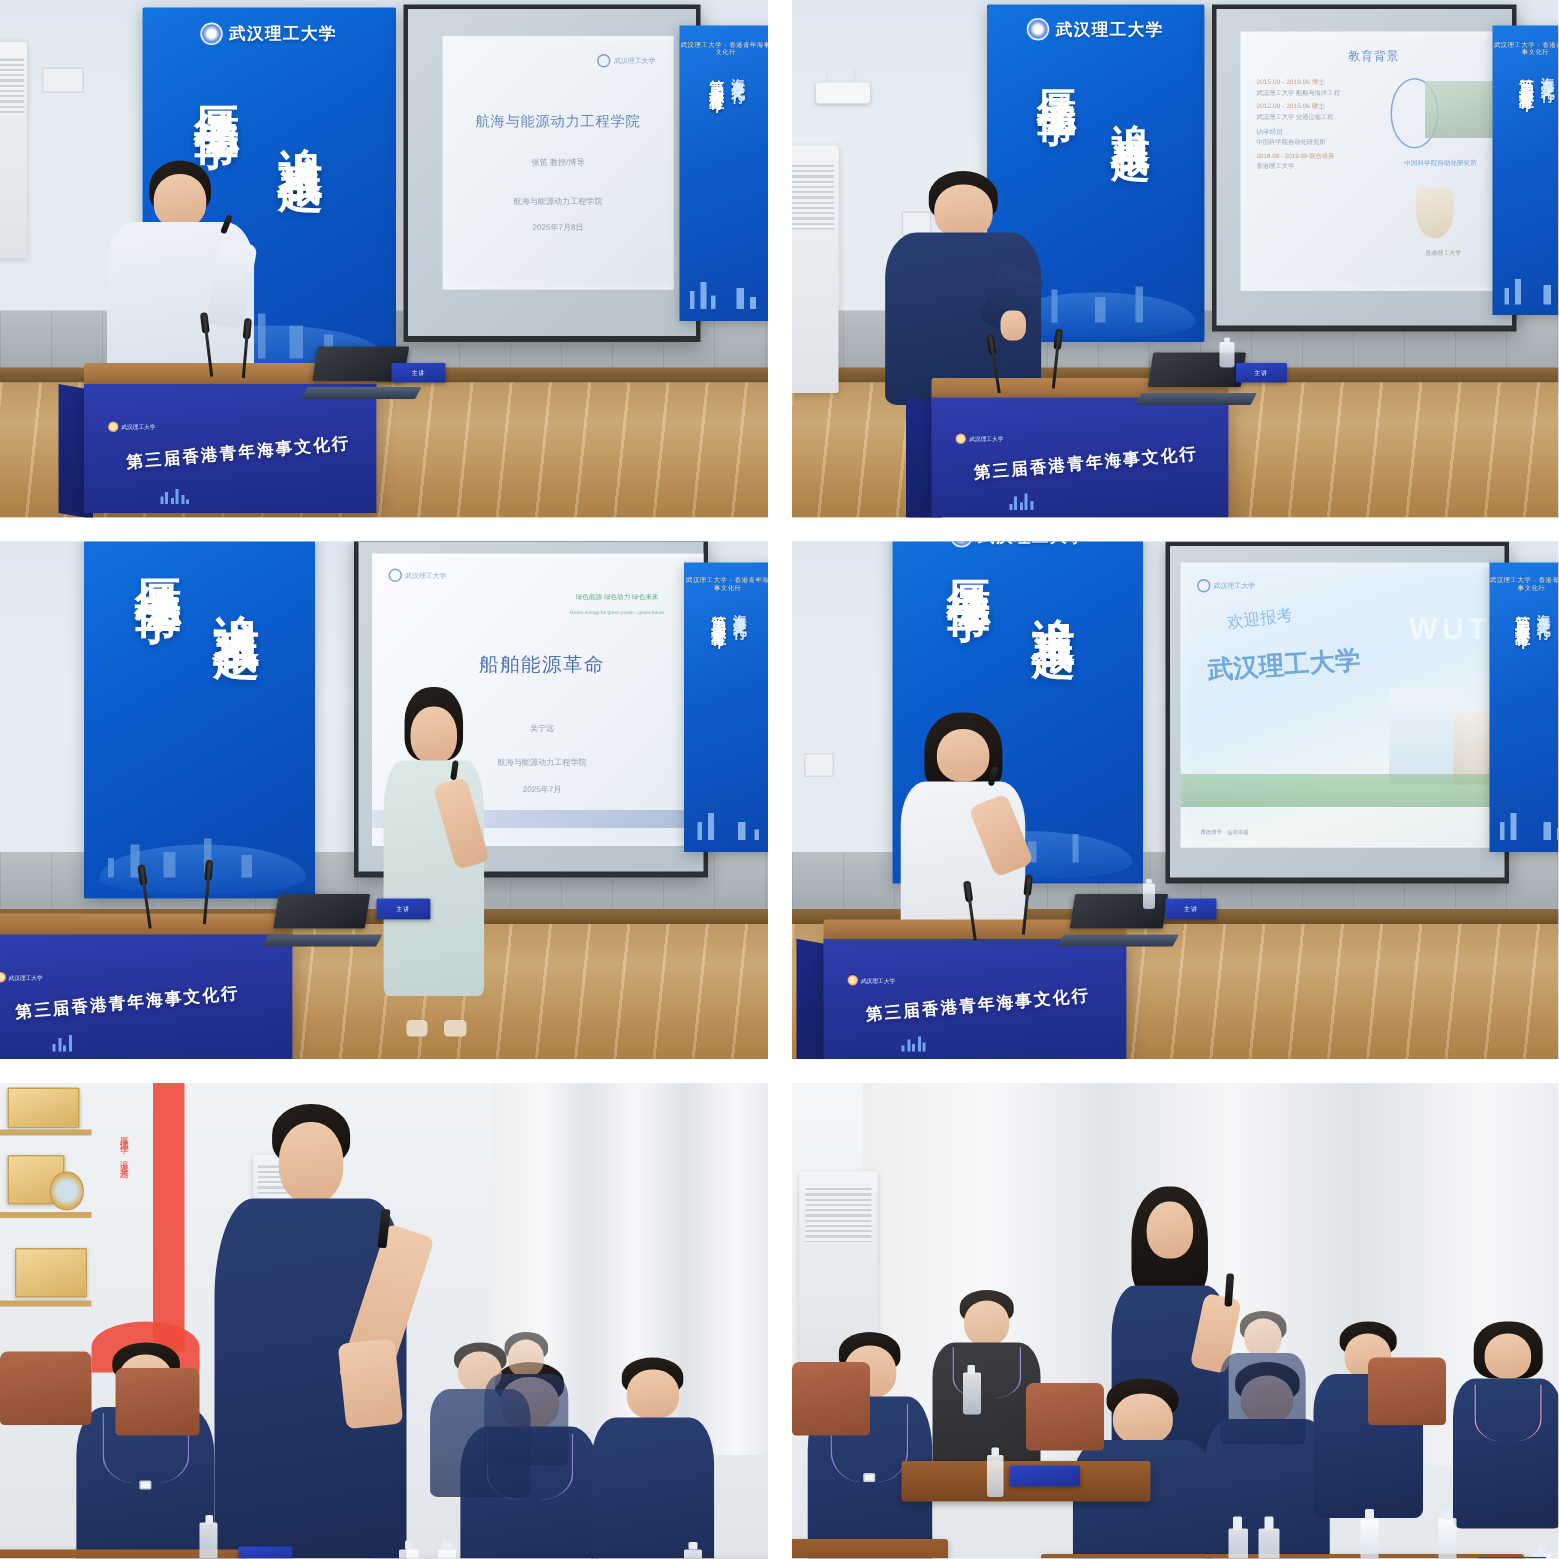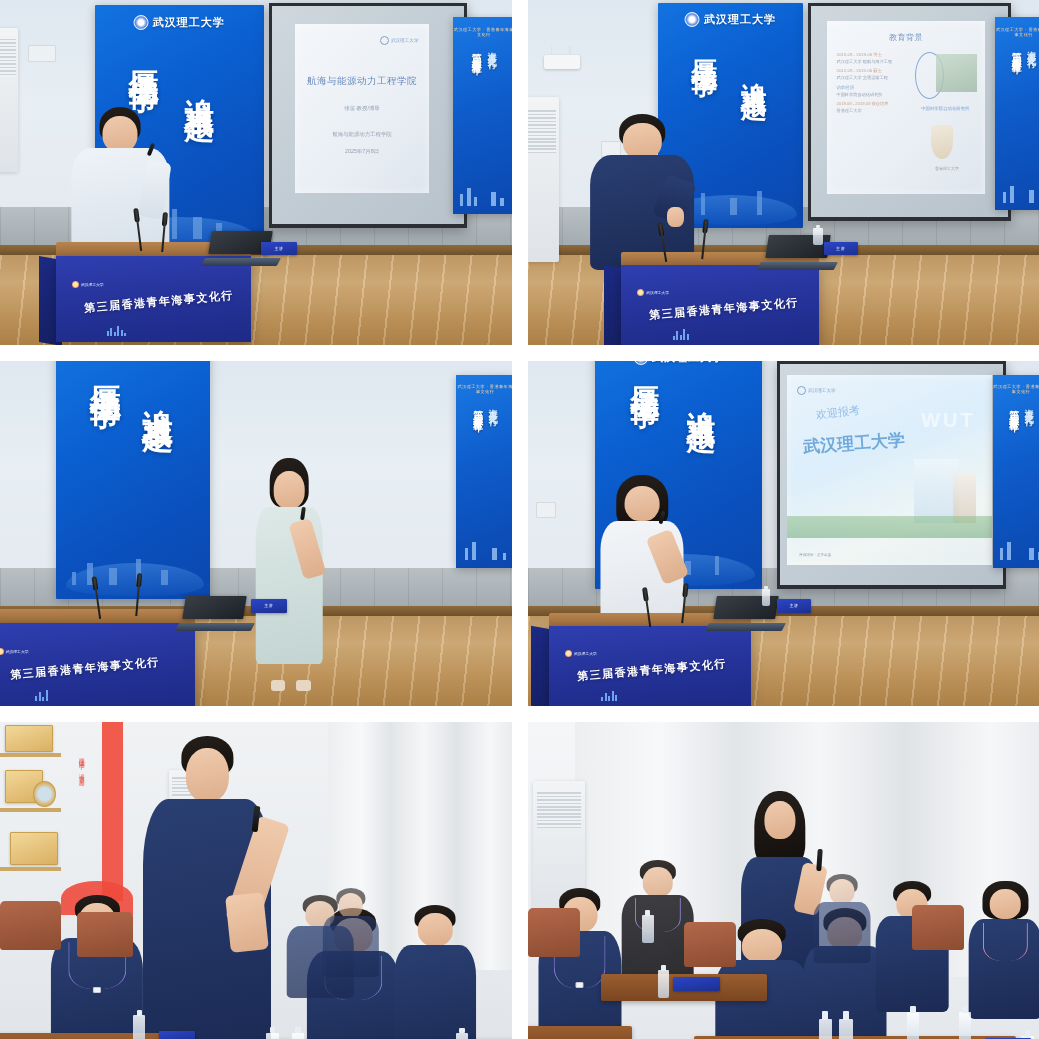--- a/index.html
+++ b/index.html
@@ -55,21 +55,21 @@
      background:linear-gradient(180deg,rgba(120,190,255,.55),rgba(40,120,225,.25));}
   .skyline i{position:absolute;bottom:22%;background:rgba(180,220,255,.75);display:block;}
 
   
   .screenframe{position:absolute;background:#2c2f33;padding:3px 3px 4px 3px;
      box-shadow:0 3px 12px rgba(0,0,0,.3);}
   .screen{position:relative;width:100%;height:100%;overflow:hidden;
      background:linear-gradient(135deg,#cfd8de 0%,#c2ccd4 50%,#b8c2cb 100%);}
   .slide{position:absolute;left:12%;top:8%;width:70%;height:78%;
      background:linear-gradient(135deg,#f4f7fa 0%,#eaeff5 60%,#dde5ed 100%);
-     box-shadow:0 0 10px rgba(255,255,255,.5) inset;}
+     box-shadow:0 0 10px rgba(255,255,255,.5) inset;padding-left:20px;}
   .sl-logo{position:absolute;top:7%;right:8%;display:flex;align-items:center;gap:2px;opacity:.55;}
   .sl-logo .sseal{width:7px;height:7px;border-radius:50%;border:1px solid #2b5ea8;}
   .sl-logo span{font-size:4.6px;color:#2b5ea8;font-family:"Liberation Serif",serif;}
   .sl-title{position:absolute;left:0;right:0;top:30%;text-align:center;
      color:#2f5fa3;font-size:9.5px;letter-spacing:.5px;opacity:.72;filter:blur(.35px);}
   .sl-sub{position:absolute;left:0;right:0;text-align:center;color:#5a6d86;
      font-size:5.4px;opacity:.62;filter:blur(.3px);}
 
   
   .sidebanner{position:absolute;overflow:hidden;
@@ -406,20 +406,37 @@
         <div class="skyline">
           <div class="blob"></div>
           <i style="left:10%;width:4px;height:13px;"></i>
             <i style="left:20%;width:6px;height:22px;"></i>
           <i style="left:34%;width:8px;height:17px;"></i>
             <i style="left:52%;width:5px;height:26px;"></i>
           <i style="left:68%;width:7px;height:15px;"></i>
         </div>
       </div>
 
+      <div class="screenframe" style="left:46%;top:-1%;width:45%;height:64%;">
+        <div class="screen">
+          <div class="slide" style="left:4%;top:4%;width:90%;height:88%;background:linear-gradient(135deg,#fbfcfe,#eef3f8 60%,#e2eaf2);">
+            <div class="sl-logo" style="top:5%;left:5%;right:auto;">
+              <span class="sseal"></span>
+              <span>武汉理工大学</span>
+            </div>
+            <div class="sl-sub" style="right:6%;left:auto;top:13%;width:44%;font-size:4.4px;color:#3aa36b;opacity:.85;">绿色能源  绿色动力  绿色未来</div>
+            <div class="sl-sub" style="right:6%;left:auto;top:19%;width:44%;font-size:3.2px;color:#3aa36b;opacity:.7;">Green energy for green power - green future</div>
+            <div class="sl-title" style="top:33%;font-size:13px;color:#2756a0;opacity:.8;letter-spacing:1px;">船舶能源革命</div>
+            <div class="sl-sub" style="top:58%;">吴宁远</div>
+            <div class="sl-sub" style="top:70%;">航海与能源动力工程学院</div>
+            <div class="sl-sub" style="top:79%;">2025年7月</div>
+            <div style="position:absolute;left:0;right:0;bottom:6%;height:6%;background:linear-gradient(90deg,rgba(43,86,160,.12),rgba(43,86,160,.3));"></div>
+          </div>
+        </div>
+      </div>
 
       <div class="sidebanner" style="left:89%;top:4%;width:11.5%;height:56%;">
         <div class="sb-top">武汉理工大学 · 香港青年海事文化行</div>
         <div class="sb-cols">
           <div class="sb-col big">第三届香港青年</div>
           <div class="sb-col small">海事文化行</div>
         </div>
         <div class="sb-sky">
           <i style="left:16%;width:3px;height:12px;"></i>
             <i style="left:28%;width:4px;height:18px;"></i>

